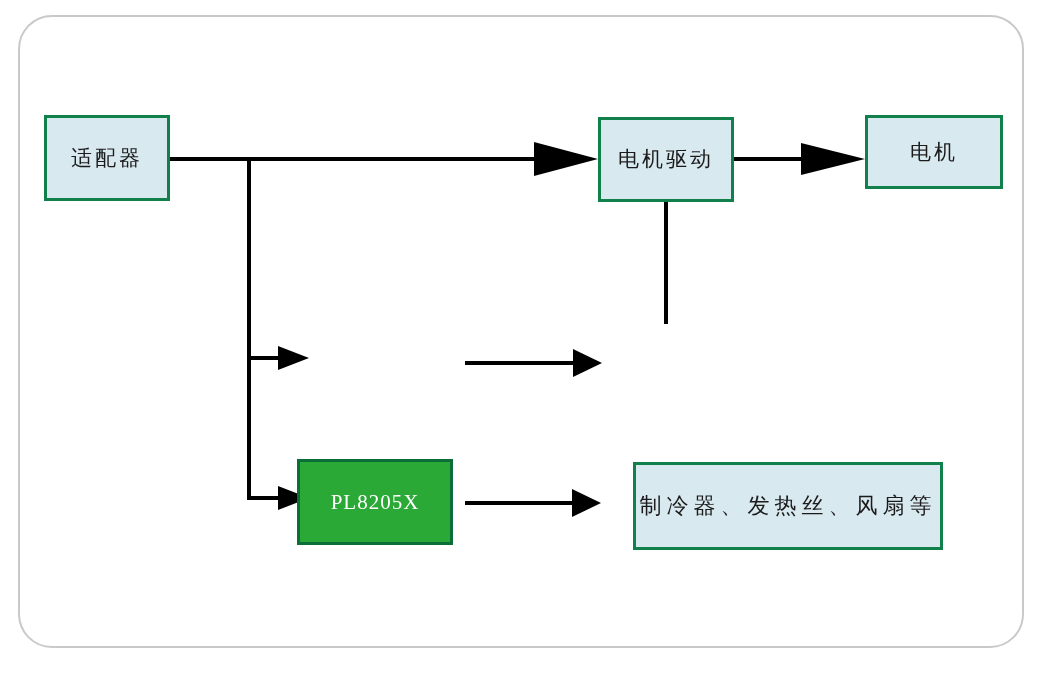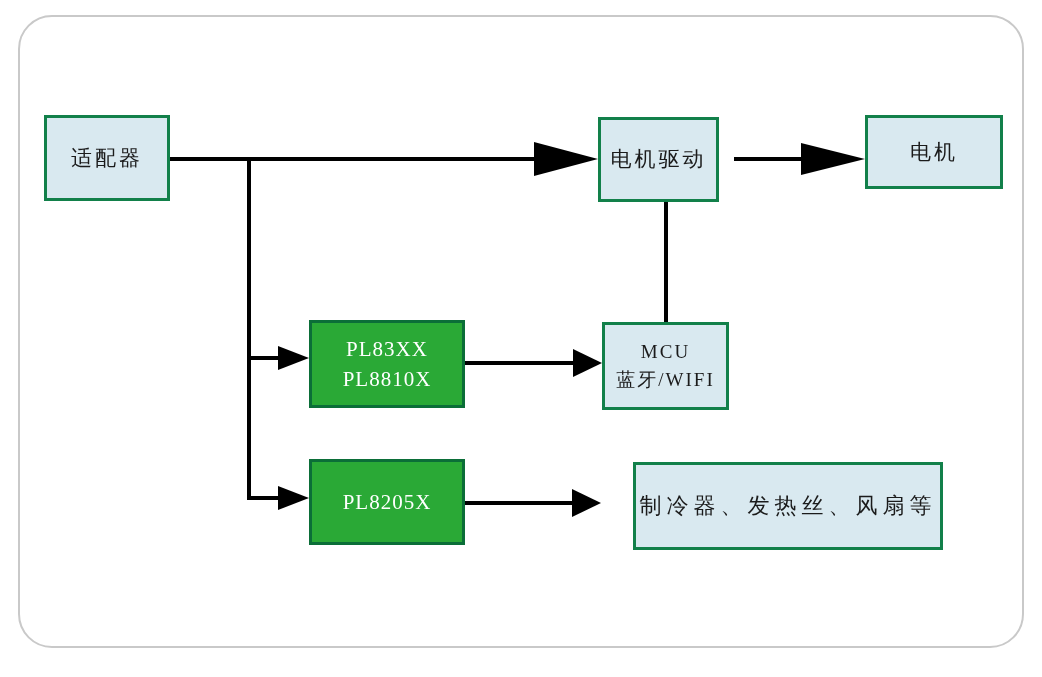--- a/index.html
+++ b/index.html
@@ -51,25 +51,25 @@
     background: var(--green-fill, #2aa936);
     border: 3px solid var(--green-border, #0b6e38);
     color: var(--green-text, #ffffff);
   }
   .cjk-label { font-size: 21px; letter-spacing: 3px; }
   .pl-label  { font-size: 21px; letter-spacing: 1px; }
   .mcu-line  { font-size: 19px; letter-spacing: 2px; }
   .loads-label { font-size: 22px; letter-spacing: 5px; white-space: nowrap; }
 
   #node-adapter     { left: 44px;  top: 115px; width: 126px; height: 86px; }
-  #node-motor-drive { left: 598px; top: 117px; width: 121px; height: 85px; }
+  #node-motor-drive { left: 598px; top: 117px; width: 136px; height: 85px; }
   #node-motor       { left: 865px; top: 115px; width: 138px; height: 74px; }
   #node-pl83xx      { left: 309px; top: 320px; width: 156px; height: 88px; }
   #node-mcu         { left: 602px; top: 322px; width: 127px; height: 88px; }
-  #node-pl8205x     { left: 309px; top: 459px; width: 156px; height: 86px; }
+  #node-pl8205x     { left: 297px; top: 459px; width: 156px; height: 86px; }
   #node-loads       { left: 601px; top: 462px; width: 310px; height: 88px; margin-left: 32px; }
 </style>
 </head>
 <body>
 
 <div class="canvas">
 
   <div class="frame"></div>
 
   <svg class="wires" width="1042" height="677" viewBox="0 0 1042 677" xmlns="http://www.w3.org/2000/svg">
@@ -106,29 +106,21 @@
   </div>
 
   <div class="node blue" id="node-motor-drive">
     <span class="cjk-label">电机驱动</span>
   </div>
 
   <div class="node blue" id="node-motor">
     <span class="cjk-label">电机</span>
   </div>
 
-  <div class="node green" id="node-pl83xx">
-    <span class="pl-label">PL83XX</span>
-    <span class="pl-label">PL8810X</span>
-  </div>
 
-  <div class="node blue" id="node-mcu">
-    <span class="mcu-line">MCU</span>
-    <span class="mcu-line">蓝牙/WIFI</span>
-  </div>
 
   <div class="node green" id="node-pl8205x">
     <span class="pl-label">PL8205X</span>
   </div>
 
   <div class="node blue" id="node-loads">
     <span class="loads-label">制冷器、发热丝、风扇等</span>
   </div>
 
 </div>

